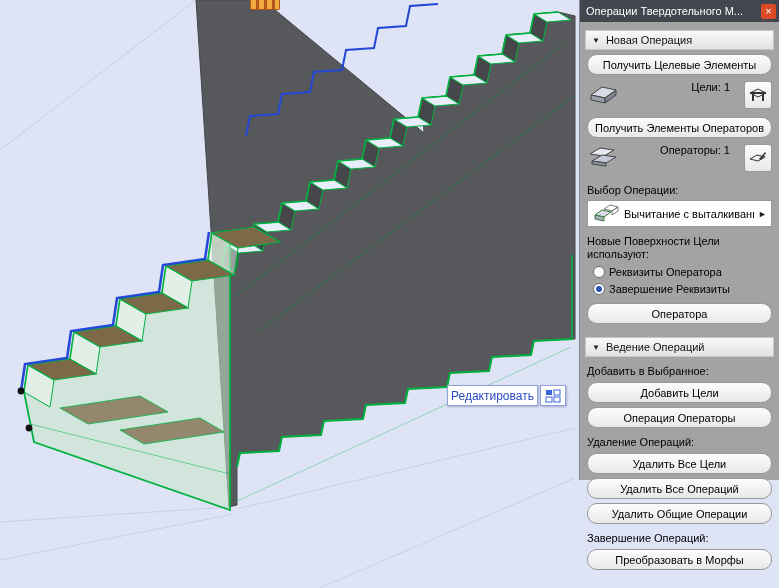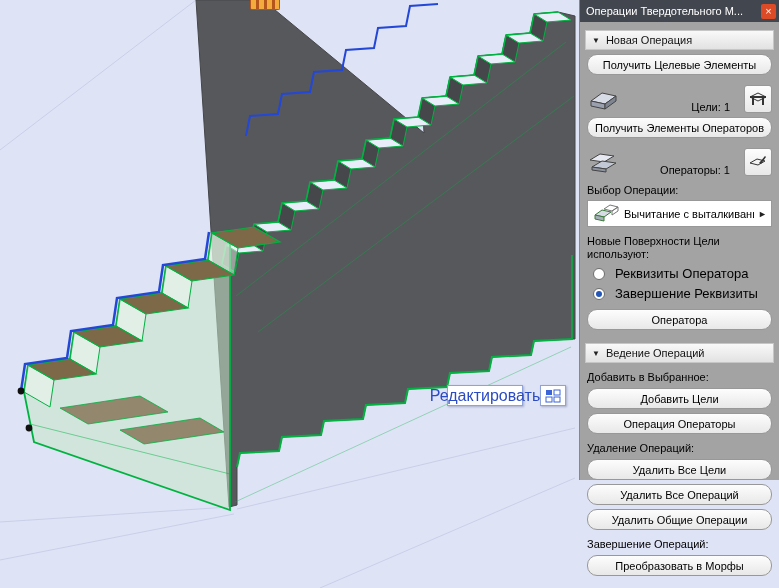--- a/index.html
+++ b/index.html
@@ -2,23 +2,23 @@
 <html><head>
 <meta charset="utf-8">
 <style>
   html,body{margin:0;padding:0;background:#9aa0ad;}
   body{font-family:"Liberation Sans","DejaVu Sans",sans-serif;}
   .stage{position:relative;width:779px;height:588px;overflow:hidden;background:#dfe3f6;}
   .viewport{position:absolute;left:0;top:0;width:579px;height:588px;}
   .viewport svg{display:block;}
 
   
-  .tooltip{position:absolute;left:447px;top:385px;width:76px;height:21px;box-sizing:border-box;
+  .tooltip{position:absolute;left:447px;top:385px;width:91px;height:21px;box-sizing:border-box;
     background:#fff;border:1px solid #8fa3d9;box-shadow:1px 1px 2px rgba(60,70,120,.35);
-    color:#2b4bc4;font-size:16px;display:flex;align-items:center;justify-content:center;white-space:nowrap;}
+    color:#2b4bc4;font-size:12px;display:flex;align-items:center;justify-content:center;white-space:nowrap;}
   .petbox{position:absolute;left:540px;top:385px;width:26px;height:21px;box-sizing:border-box;
     background:#fff;border:1px solid #8fa3d9;box-shadow:1px 1px 2px rgba(60,70,120,.35);
     display:flex;align-items:center;justify-content:center;}
   .marquee{position:absolute;left:250px;top:0;width:28px;height:9px;
     background:repeating-linear-gradient(90deg,#f3ab3e 0 5px,#b4551c 5px 8px);
     border:1px solid #b4551c;border-top:none;border-radius:0 0 2px 2px;}
 
   
   .panel{position:absolute;left:579px;top:0;width:200px;height:480px;background:#a3a3a3;
     border-left:1px solid #85878c;box-sizing:border-box;display:flex;flex-direction:column;}
@@ -26,31 +26,31 @@
   .titlebar .t{color:#fff;font-size:11px;flex:1;white-space:nowrap;overflow:hidden;}
   .close{width:15px;height:15px;background:#dd4a26;color:#fff;font-size:11px;line-height:15px;
     text-align:center;border-radius:2px;flex:0 0 auto;cursor:default;}
   .pbody{flex:1;padding:8px 5px 0;display:flex;flex-direction:column;}
   .sec{height:20px;background:linear-gradient(#f9f9f9,#e2e2e2);border:1px solid #c6c6c6;box-sizing:border-box;
     display:flex;align-items:center;gap:6px;padding:0 6px;font-size:11px;color:#111;}
   .sec .tri{font-size:8px;color:#222;}
   .btn{height:21px;flex:0 0 auto;border:1px solid #989898;border-radius:10px;box-sizing:border-box;
     background:linear-gradient(#fdfdfd,#e8e8e8);font-size:11px;color:#000;margin:4px 2px 0;
     font-family:inherit;white-space:nowrap;overflow:hidden;}
-  .iorow{display:flex;align-items:flex-end;margin:6px 2px 0;height:32px;}
+  .iorow{display:flex;align-items:flex-start;margin:6px 2px 0;height:32px;}
   .bigicon{width:36px;display:flex;align-items:center;}
   .cnt{flex:1;text-align:right;font-size:11px;color:#000;padding-right:14px;}
   .icobtn{width:28px;height:28px;border:1px solid #989898;border-radius:3px;box-sizing:border-box;
     background:linear-gradient(#fdfdfd,#e8e8e8);display:flex;align-items:center;justify-content:center;}
   .lbl{font-size:11px;color:#000;margin:8px 2px 0;line-height:13px;}
   .dropdown{height:27px;border:1px solid #989898;background:#fff;display:flex;align-items:center;
     margin:3px 2px 0;font-size:11px;color:#000;padding:0 4px;gap:4px;box-sizing:border-box;}
   .dropdown .txt{flex:1;white-space:nowrap;overflow:hidden;}
   .dropdown .arrow{font-size:9px;color:#222;}
-  .radio-row{display:flex;align-items:center;gap:10px;margin:5px 8px 0;font-size:13px;color:#000;}
+  .radio-row{display:flex;align-items:center;gap:4px;margin:5px 8px 0;font-size:11px;color:#000;}
   .radio{width:12px;height:12px;box-sizing:border-box;border:1px solid #6e6e6e;border-radius:50%;
     background:#fff;position:relative;flex:0 0 auto;}
   .radio.sel::after{content:"";position:absolute;left:2px;top:2px;width:6px;height:6px;border-radius:50%;background:#2456b8;}
   .spacer16{height:13px;flex:0 0 auto;}
 </style>
 </head>
 <body>
 
 <div class="stage">
 

